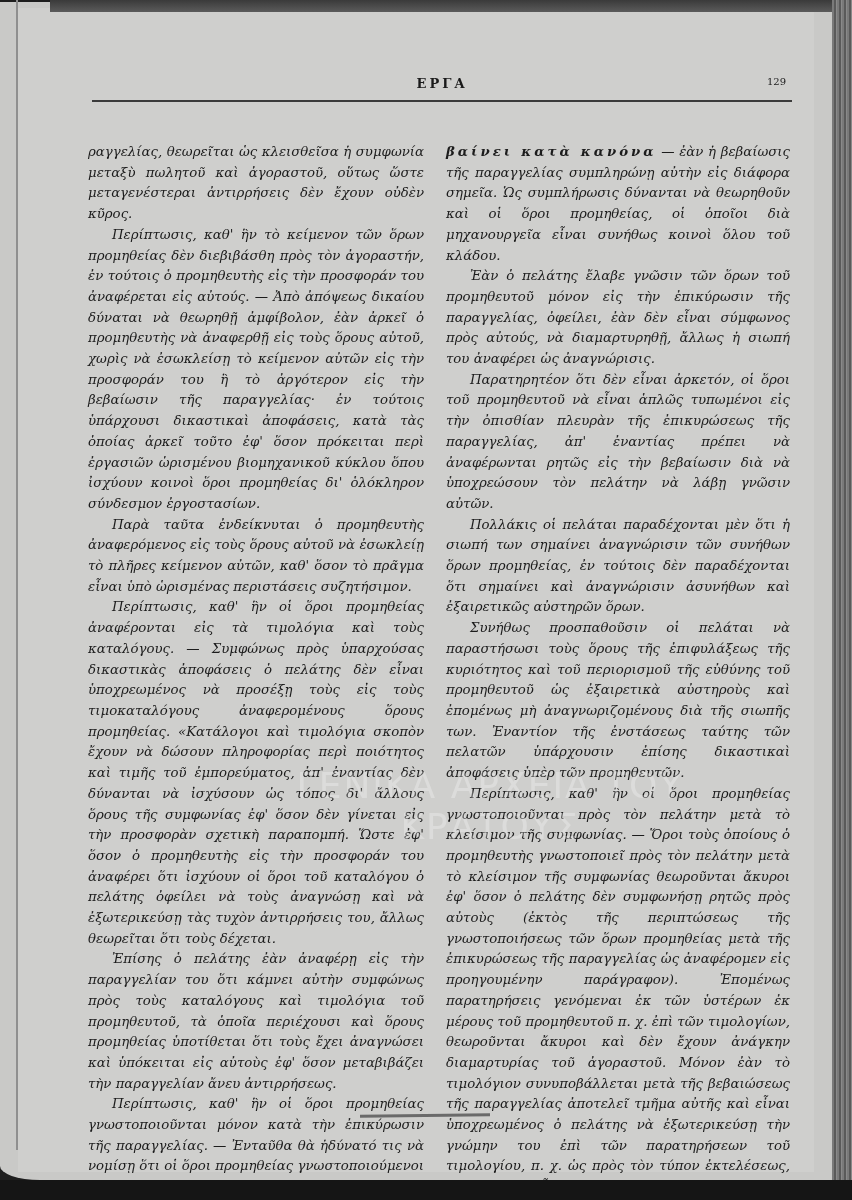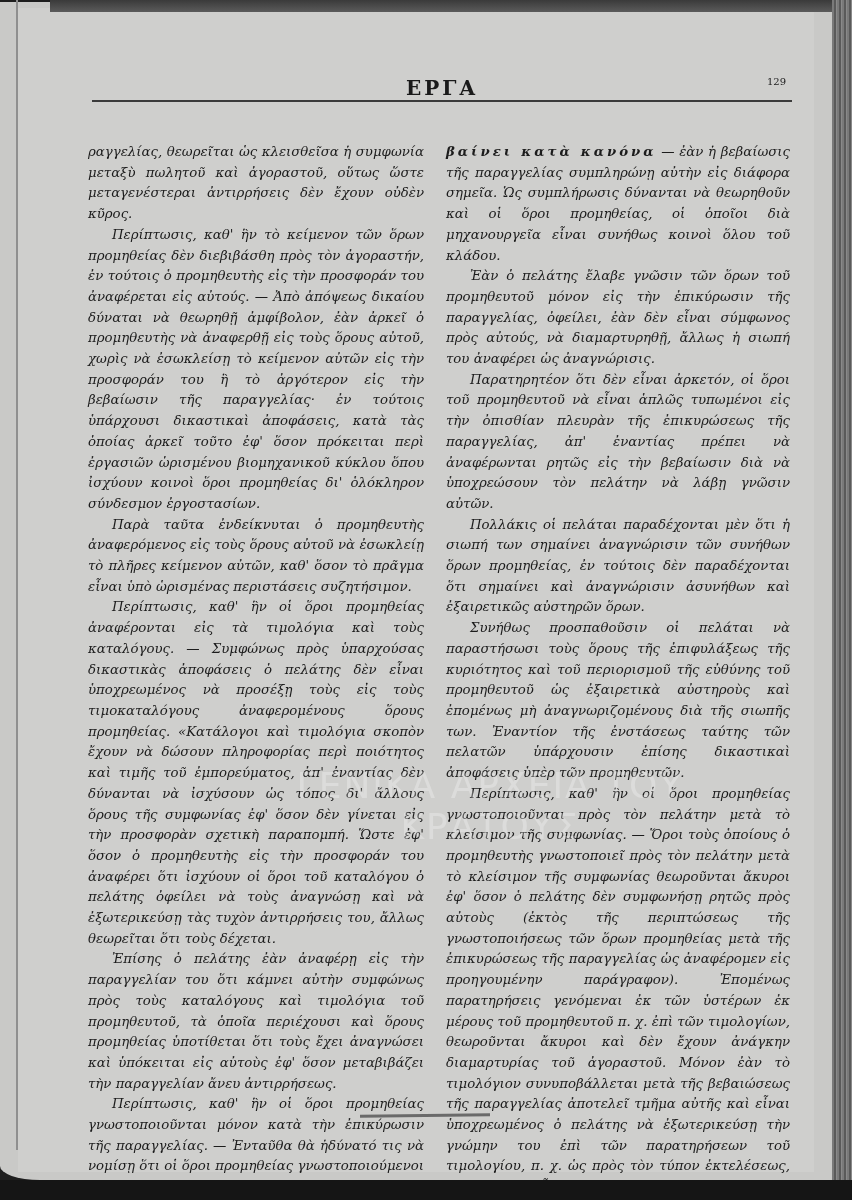--- a/index.html
+++ b/index.html
@@ -31,21 +31,21 @@
       background: linear-gradient(#3a3a3a, #5b5b5b);
     }
     .left-line {
       position: absolute; left: 16px; top: 0; width: 2px; height: 1150px; background: #8f8f8f;
     }
     .header {
       position: absolute; left: 92px; top: 74px; width: 700px; height: 24px;
     }
     .running-head {
       position: absolute; left: 0; right: 0; top: 2px; text-align: center;
-      font-weight: bold; font-size: 20px; letter-spacing: 3px; color: #1a1a1a;
+      font-weight: bold; font-size: 13px; letter-spacing: 3px; color: #1a1a1a;
     }
     .page-number {
       position: absolute; right: 6px; top: 2px; font-size: 10px; color: #1a1a1a;
     }
     .header-rule {
       position: absolute; left: 92px; top: 100px; width: 700px; height: 2px; background: #3b3b3b;
     }
     .column {
       position: absolute; top: 112px; width: 336px;
       font-style: italic; font-size: 13.3px; line-height: 20.7px; color: #1c1c1c;

